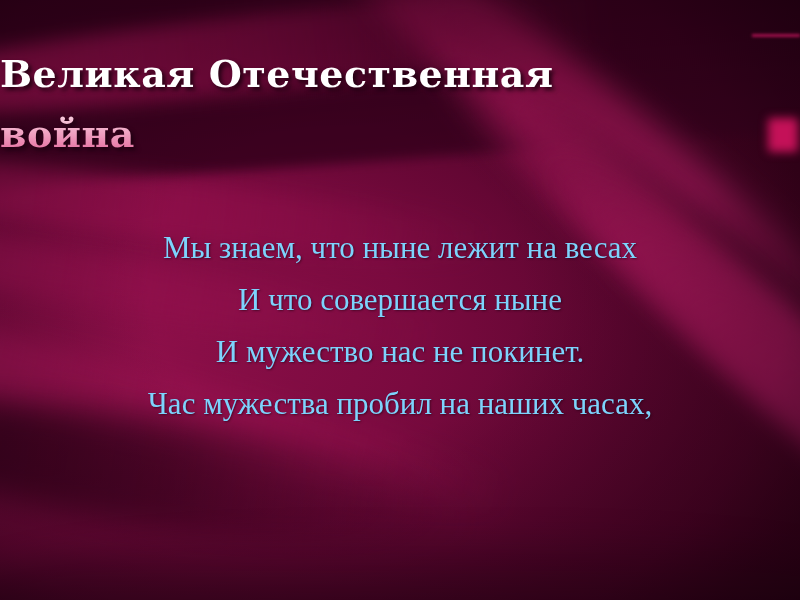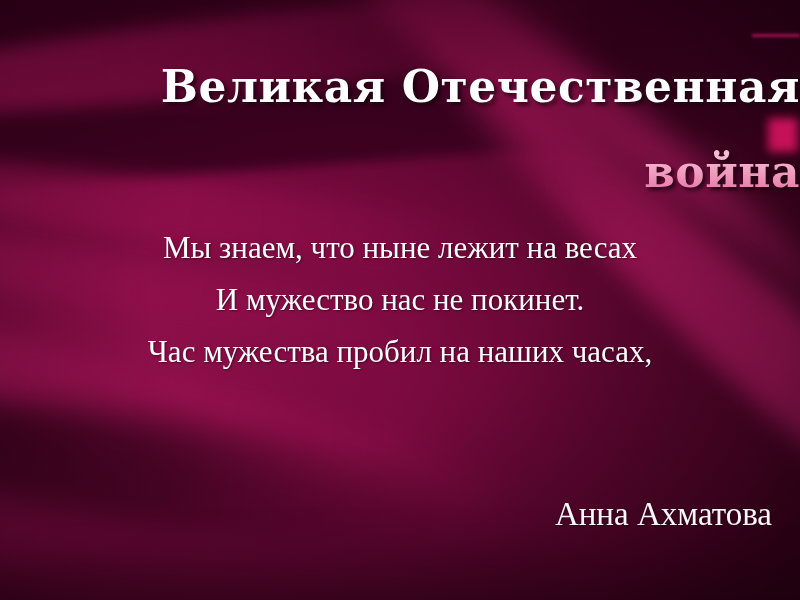--- a/index.html
+++ b/index.html
@@ -150,25 +150,25 @@
   .content {
     position: absolute;
     inset: 0;
   }
 
   .title {
     position: absolute;
     left: 0;
     right: 0;
     top: 44px;
-    text-align: right;
+    text-align: left;
     font-family: "DejaVu Serif", "Liberation Serif", serif;
     font-weight: bold;
-    font-size: 44px;
-    line-height: 85px;
+    font-size: 38px;
+    line-height: 60px;
     letter-spacing: 0.5px;
     color: #ffffff;
     background-image: linear-gradient(180deg,
         #ffffff 0%,
         #ffffff 34%,
         #fde6ee 48%,
         #f4b6cf 68%,
         #e87ba8 86%,
         #dd5f93 100%);
     -webkit-background-clip: text;
@@ -180,21 +180,21 @@
 
   .poem {
     position: absolute;
     left: 0;
     right: 0;
     top: 222px;
     text-align: center;
     font-family: "Liberation Serif", "DejaVu Serif", serif;
     font-size: 31px;
     line-height: 52px;
-    color: #ffffff;
+    color: #7dd3fc;
     text-shadow: 1px 1px 2px rgba(30,0,16,0.55);
   }
   .poem-line { display: block; }
 
   .author {
     position: absolute;
     right: 28px;
     top: 492px;
     text-align: right;
     font-family: "Liberation Serif", "DejaVu Serif", serif;
@@ -229,20 +229,20 @@
   <div class="accent-line"></div>
   <div class="accent-block"></div>
 
   <div class="content">
 
     <div class="title">Великая Отечественная
 война</div>
 
     <div class="poem">
       <span class="poem-line">Мы знаем, что ныне лежит на весах</span>
+      <span class="poem-line">И что совершается ныне</span>
       <span class="poem-line">И мужество нас не покинет.</span>
       <span class="poem-line">Час мужества пробил на наших часах,</span>
     </div>
 
-    <div class="author">Анна Ахматова</div>
 
   </div>
 </div>
 
 </body></html>

